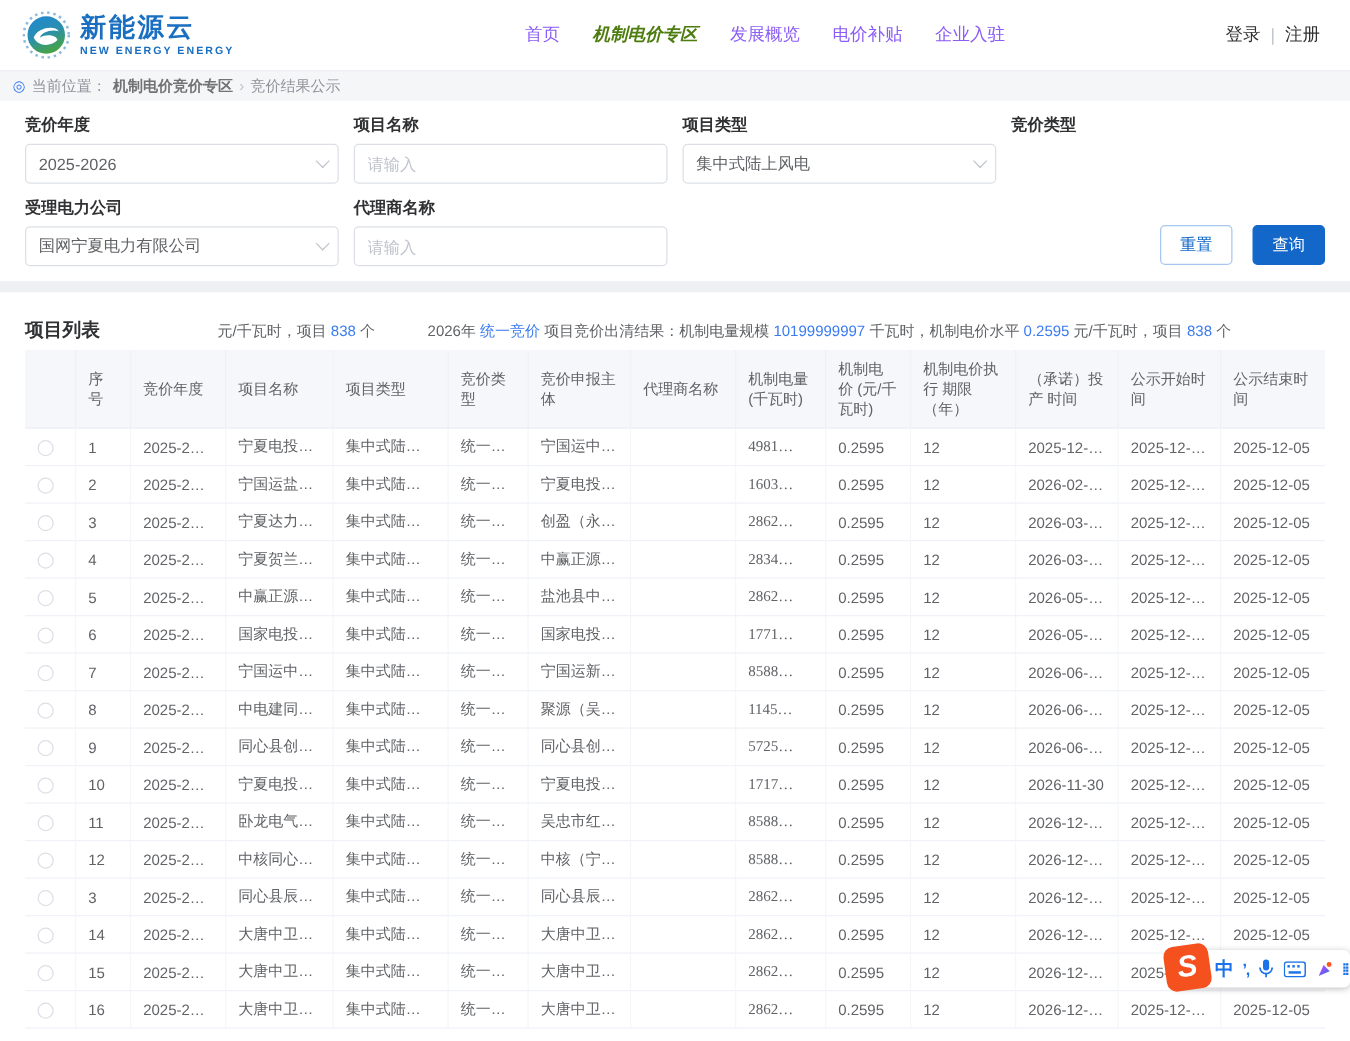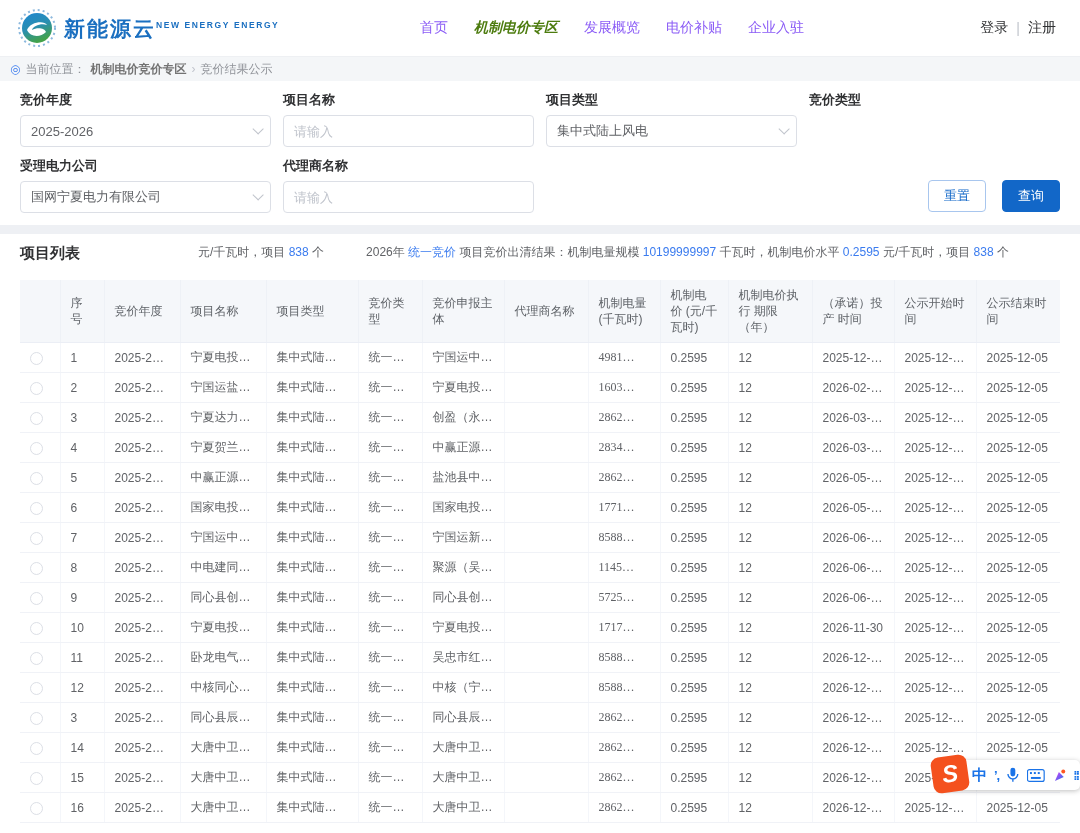--- a/index.html
+++ b/index.html
@@ -3,21 +3,21 @@
 <meta charset="utf-8">
 <style>
   * { margin:0; padding:0; box-sizing:border-box; }
   html,body { width:1080px; height:833px; overflow:hidden;
     font-family:"Liberation Sans","DejaVu Sans",sans-serif; background:#fff; position:relative; }
 
   
   .topbar { height:56px; background:#fff; display:flex; align-items:center; position:relative; }
   .logo { display:flex; align-items:center; gap:8px; padding-left:18px; }
   .logo-badge { width:38px; height:38px; }
-  .logo-text { display:flex; flex-direction:row; line-height:1; }
+  .logo-text { display:flex; flex-direction:column; line-height:1; }
   .logo-title { font-size:21px; font-weight:bold; color:#1a6fc0; letter-spacing:2px; }
   .logo-sub { font-size:8.5px; font-weight:bold; color:#1a6fc0; letter-spacing:1.6px; margin-top:3px; }
   .mainnav { position:absolute; left:420px; top:0; height:56px; display:flex; align-items:center; gap:26px; }
   .nav-item { font-size:14px; color:#8b5cf6; cursor:pointer; white-space:nowrap; }
   .nav-item.active { color:#4d7c0f; font-weight:bold;font-style:italic; }
   .auth { position:absolute; right:24px; top:0; height:56px; display:flex; align-items:center; gap:8px; font-size:14px; color:#303133; }
   .auth .sep { color:#c0c4cc; }
 
   
   .crumbbar { height:25px; background:#f4f6f8; display:flex; align-items:center; padding-left:10px;
@@ -38,23 +38,23 @@
   input::placeholder { color:#c0c4cc; }
   .filter-actions { grid-column:3 / 5; display:flex; justify-content:flex-end; align-items:flex-end; gap:16px; padding-bottom:1px; }
   .btn { height:32px; min-width:56px; padding:0 15px; border-radius:4px; font-size:13px; cursor:pointer; }
   .btn-reset { background:#fff; border:1px solid #a8c6ee; color:#1267c8; }
   .btn-search { background:#1267c8; border:1px solid #1267c8; color:#fff; }
 
   .section-gap { height:9px; background:#eef0f4; }
 
   
   .card { background:#fff; padding:10px 20px 0 20px; }
-  .card-head { display:flex; align-items:flex-start; height:30px; margin-bottom:6px; }
+  .card-head { display:flex; align-items:flex-end; height:30px; margin-bottom:6px; }
   .card-title { font-size:15px; font-weight:bold; color:#303133; }
-  .notice { font-size:12px; color:#606266; margin-left:118px; white-space:nowrap; overflow:hidden; }
+  .notice { font-size:12px; color:#606266; margin-left:94px; white-space:nowrap; overflow:hidden; }
   .notice .gap { display:inline-block; width:42px; }
   .notice .hl { color:#3a7bef; }
 
   table { border-collapse:collapse; table-layout:fixed; width:1040px; font-size:12px; color:#606266; }
   thead th { background:#f5f7fa; font-weight:normal; color:#5f6368; text-align:left;
     padding:7px 10px; line-height:16px; border-bottom:1px solid #ebeef5; border-right:1px solid #eef1f6; }
   tbody td { height:30px; padding:0 10px; border-bottom:1px solid #f0f2f7; border-right:1px solid #f4f6fa;
     white-space:nowrap; overflow:hidden; text-overflow:ellipsis; }
   thead th:last-child, tbody td:last-child { border-right:none; }
   td.num { padding-right:20px;font-family:Liberation Serif, serif; }

